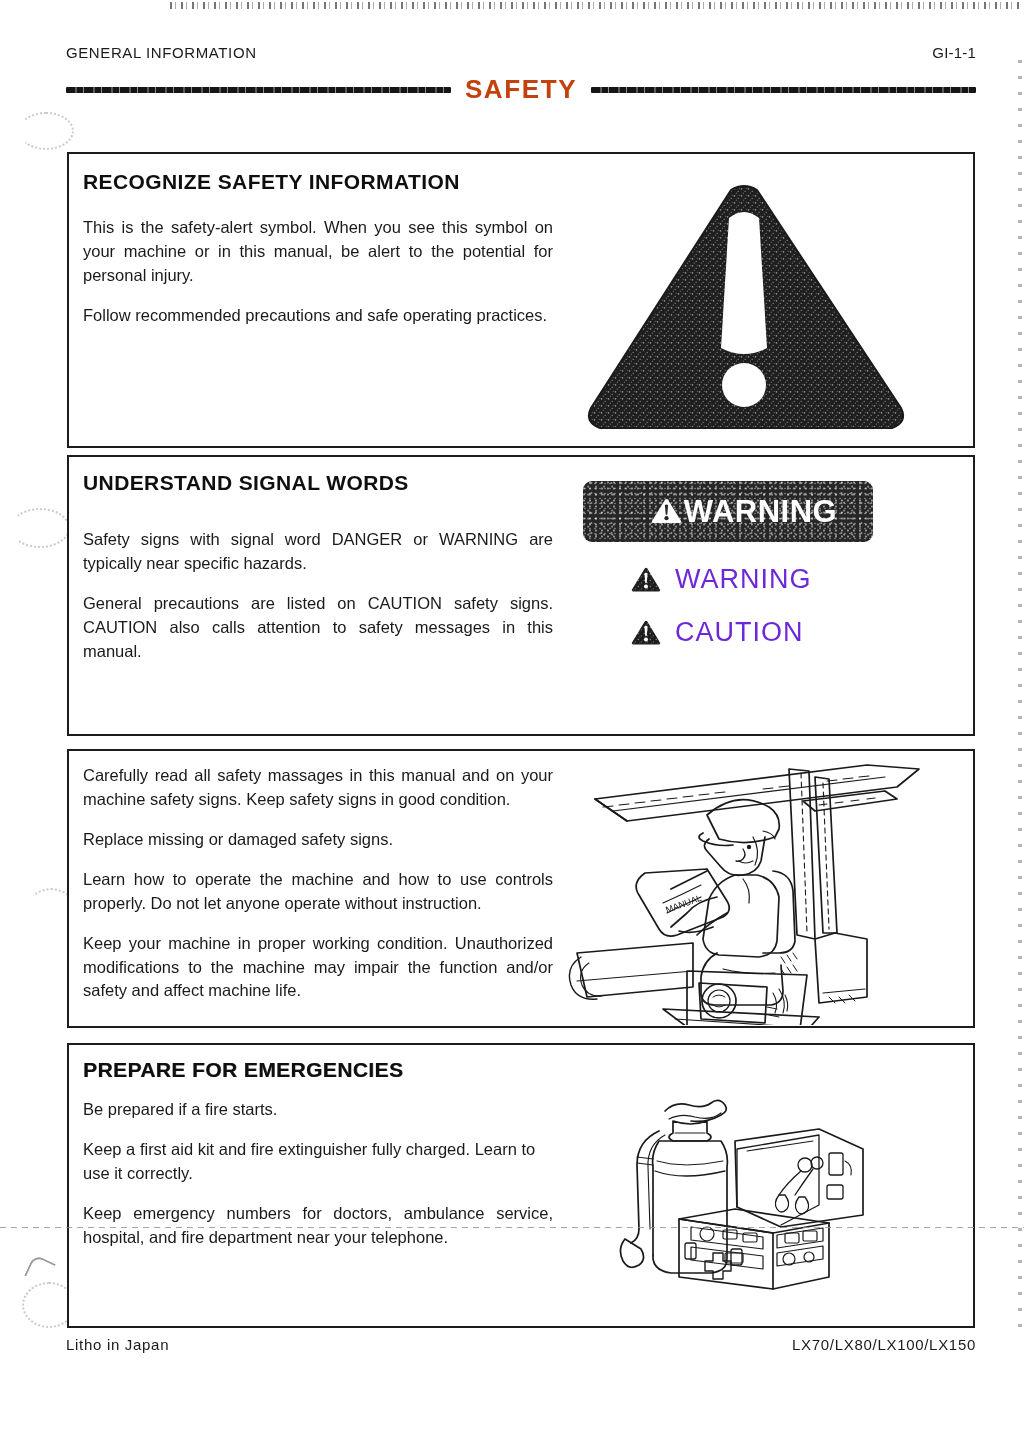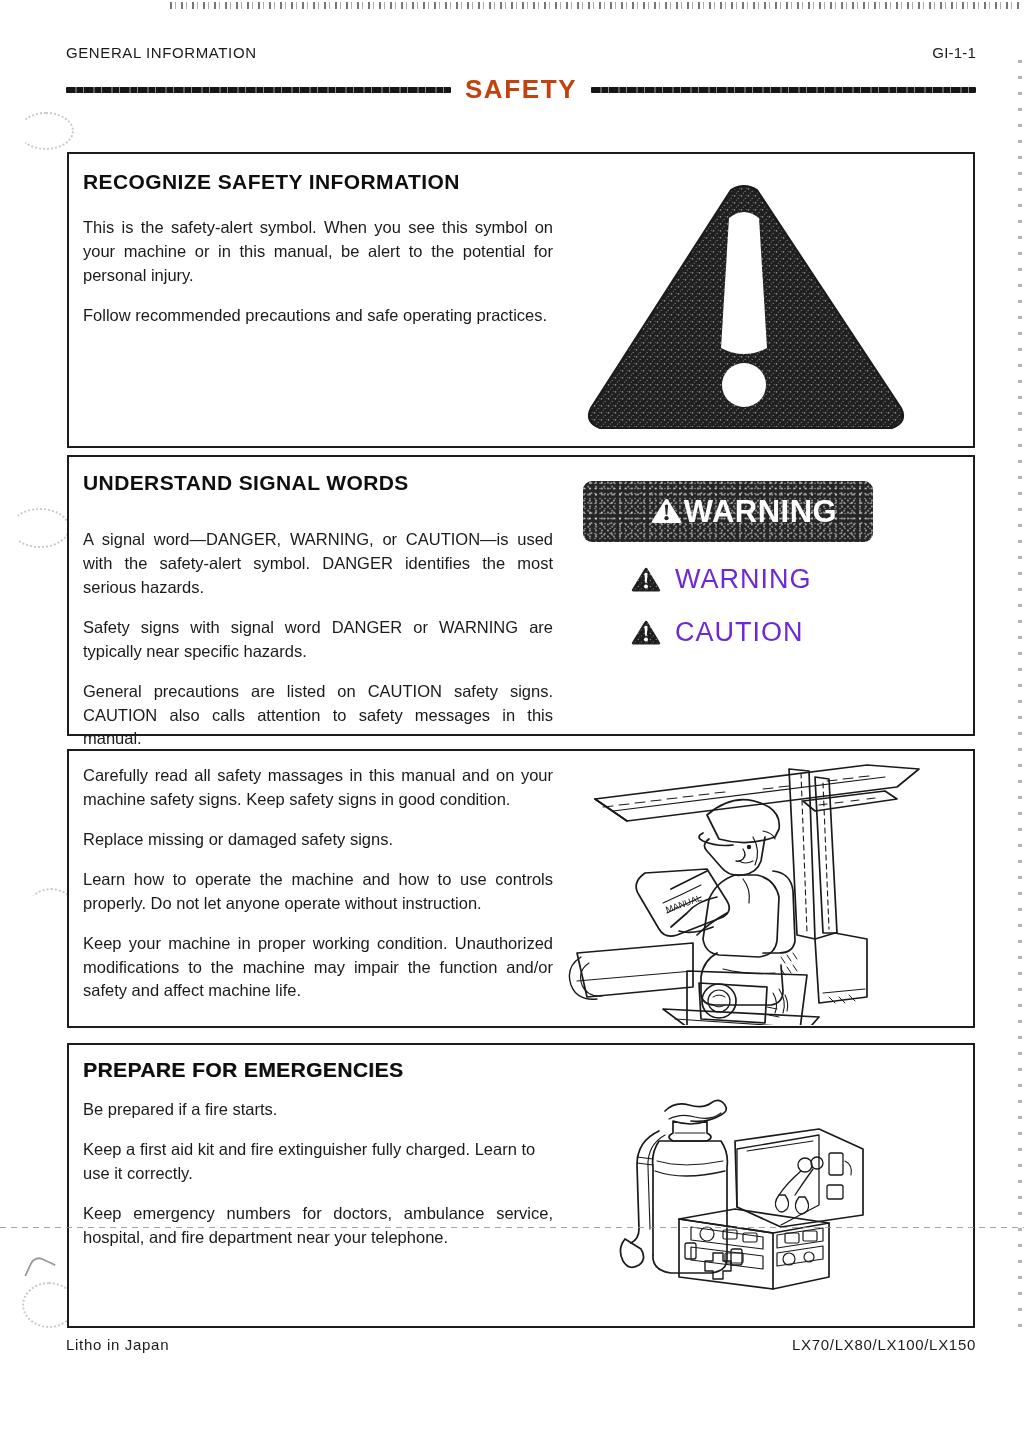--- a/index.html
+++ b/index.html
@@ -331,21 +331,20 @@
           </svg>
         </div>
       </div>
     </div>
   </div>
 
   <div class="box" id="box-signal">
     <div class="box-inner">
       <div class="text-col">
         <h2 class="sec-title">UNDERSTAND SIGNAL WORDS</h2>
-        <p class="body">A signal word—DANGER, WARNING, or CAUTION—is used with the safety-alert symbol. DANGER identifies the most serious hazards.</p>
         <p class="body">Safety signs with signal word DANGER or WARNING are typically near specific hazards.</p>
         <p class="body">General precautions are listed on CAUTION safety signs. CAUTION also calls attention to safety messages in this manual.</p>
       </div>
 
       <div class="art-col">
         <div class="signal-art">
 
           <div class="danger-banner">
             <div class="speckle-layer"></div>
             <div class="inner">

